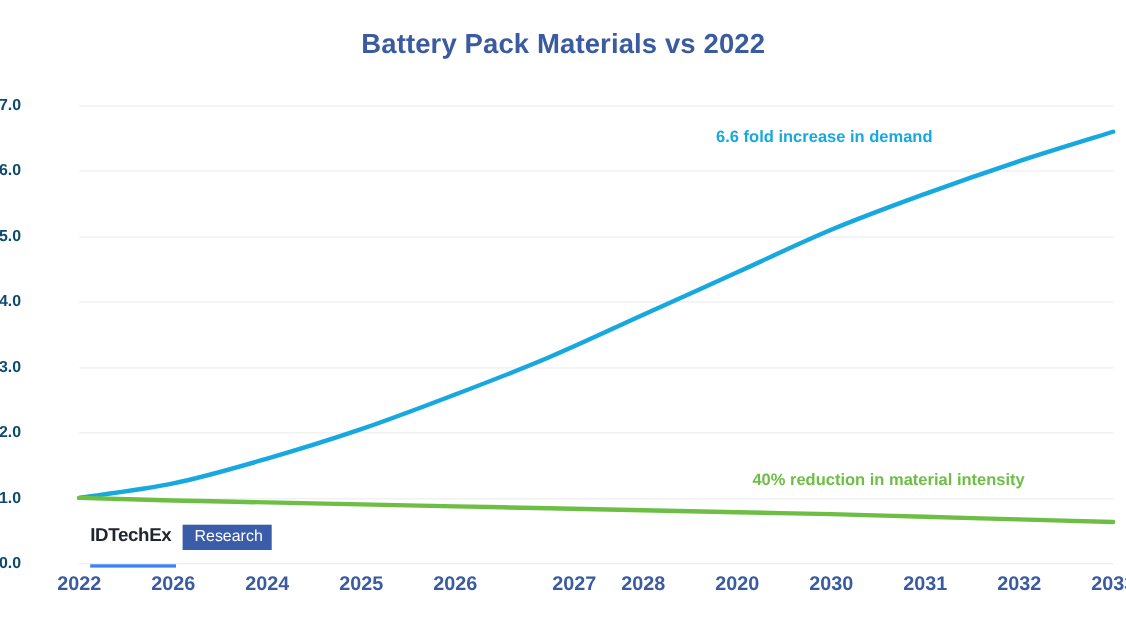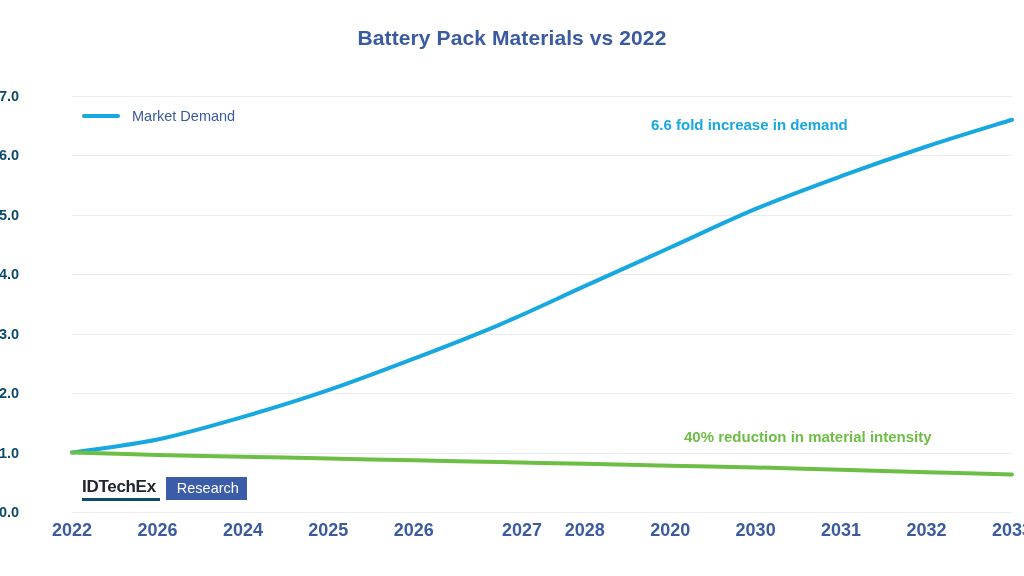--- a/index.html
+++ b/index.html
@@ -16,21 +16,21 @@
     -webkit-font-smoothing: antialiased;
   }
 
   
   #chart-title {
     position: absolute;
     left: 0;
     top: 26px;
     width: 1024px;
     text-align: center;
-    font-size: 21px;
+    font-size: 25px;
     font-weight: bold;
     color: #3a5ba0;
     letter-spacing: 0.1px;
   }
 
   
   #plot-area {
     position: absolute;
     left: 72px;
     top: 96px;
@@ -139,22 +139,22 @@
     left: 82px;
     top: 477px;
     display: flex;
     align-items: stretch;
   }
   #logo-wordmark {
     font-size: 17px;
     font-weight: bold;
     color: #20262e;
     letter-spacing: -0.3px;
-    border-bottom: 3px solid #0c4a6e;
-    padding: 0 4px 1px 0;
+    border-bottom: 3px solid #3b82f6;
+    padding: 0 4px 16px 0;
     line-height: 20px;
   }
   #logo-badge {
     background: #3b5ca8;
     color: #ffffff;
     font-size: 14.5px;
     line-height: 20px;
     padding: 1px 8px 2px 11px;
     margin-left: 6px;
     height: 20px;
@@ -200,24 +200,20 @@
     <div class="x-tick-label" style="left: 450px;">2027</div>
     <div class="x-tick-label" style="left: 512.727px;">2028</div>
     <div class="x-tick-label" style="left: 598.182px;">2020</div>
     <div class="x-tick-label" style="left: 683.636px;">2030</div>
     <div class="x-tick-label" style="left: 769.091px;">2031</div>
     <div class="x-tick-label" style="left: 854.545px;">2032</div>
     <div class="x-tick-label" style="left: 940px;">2033</div>
   </div>
 
 <div id="legend">
-    <div class="legend-entry">
-      <span class="legend-swatch" style="background: rgb(23, 168, 224);"></span>
-      <span class="legend-label">Market Demand</span>
-    </div>
   </div>
 
 <div class="annotation" id="annotation-demand">6.6 fold increase in demand</div>
 
 <div class="annotation" id="annotation-intensity">40% reduction in material intensity</div>
 
 <div id="logo">
   <span id="logo-wordmark">IDTechEx</span>
   <span id="logo-badge">Research</span>
 </div>

